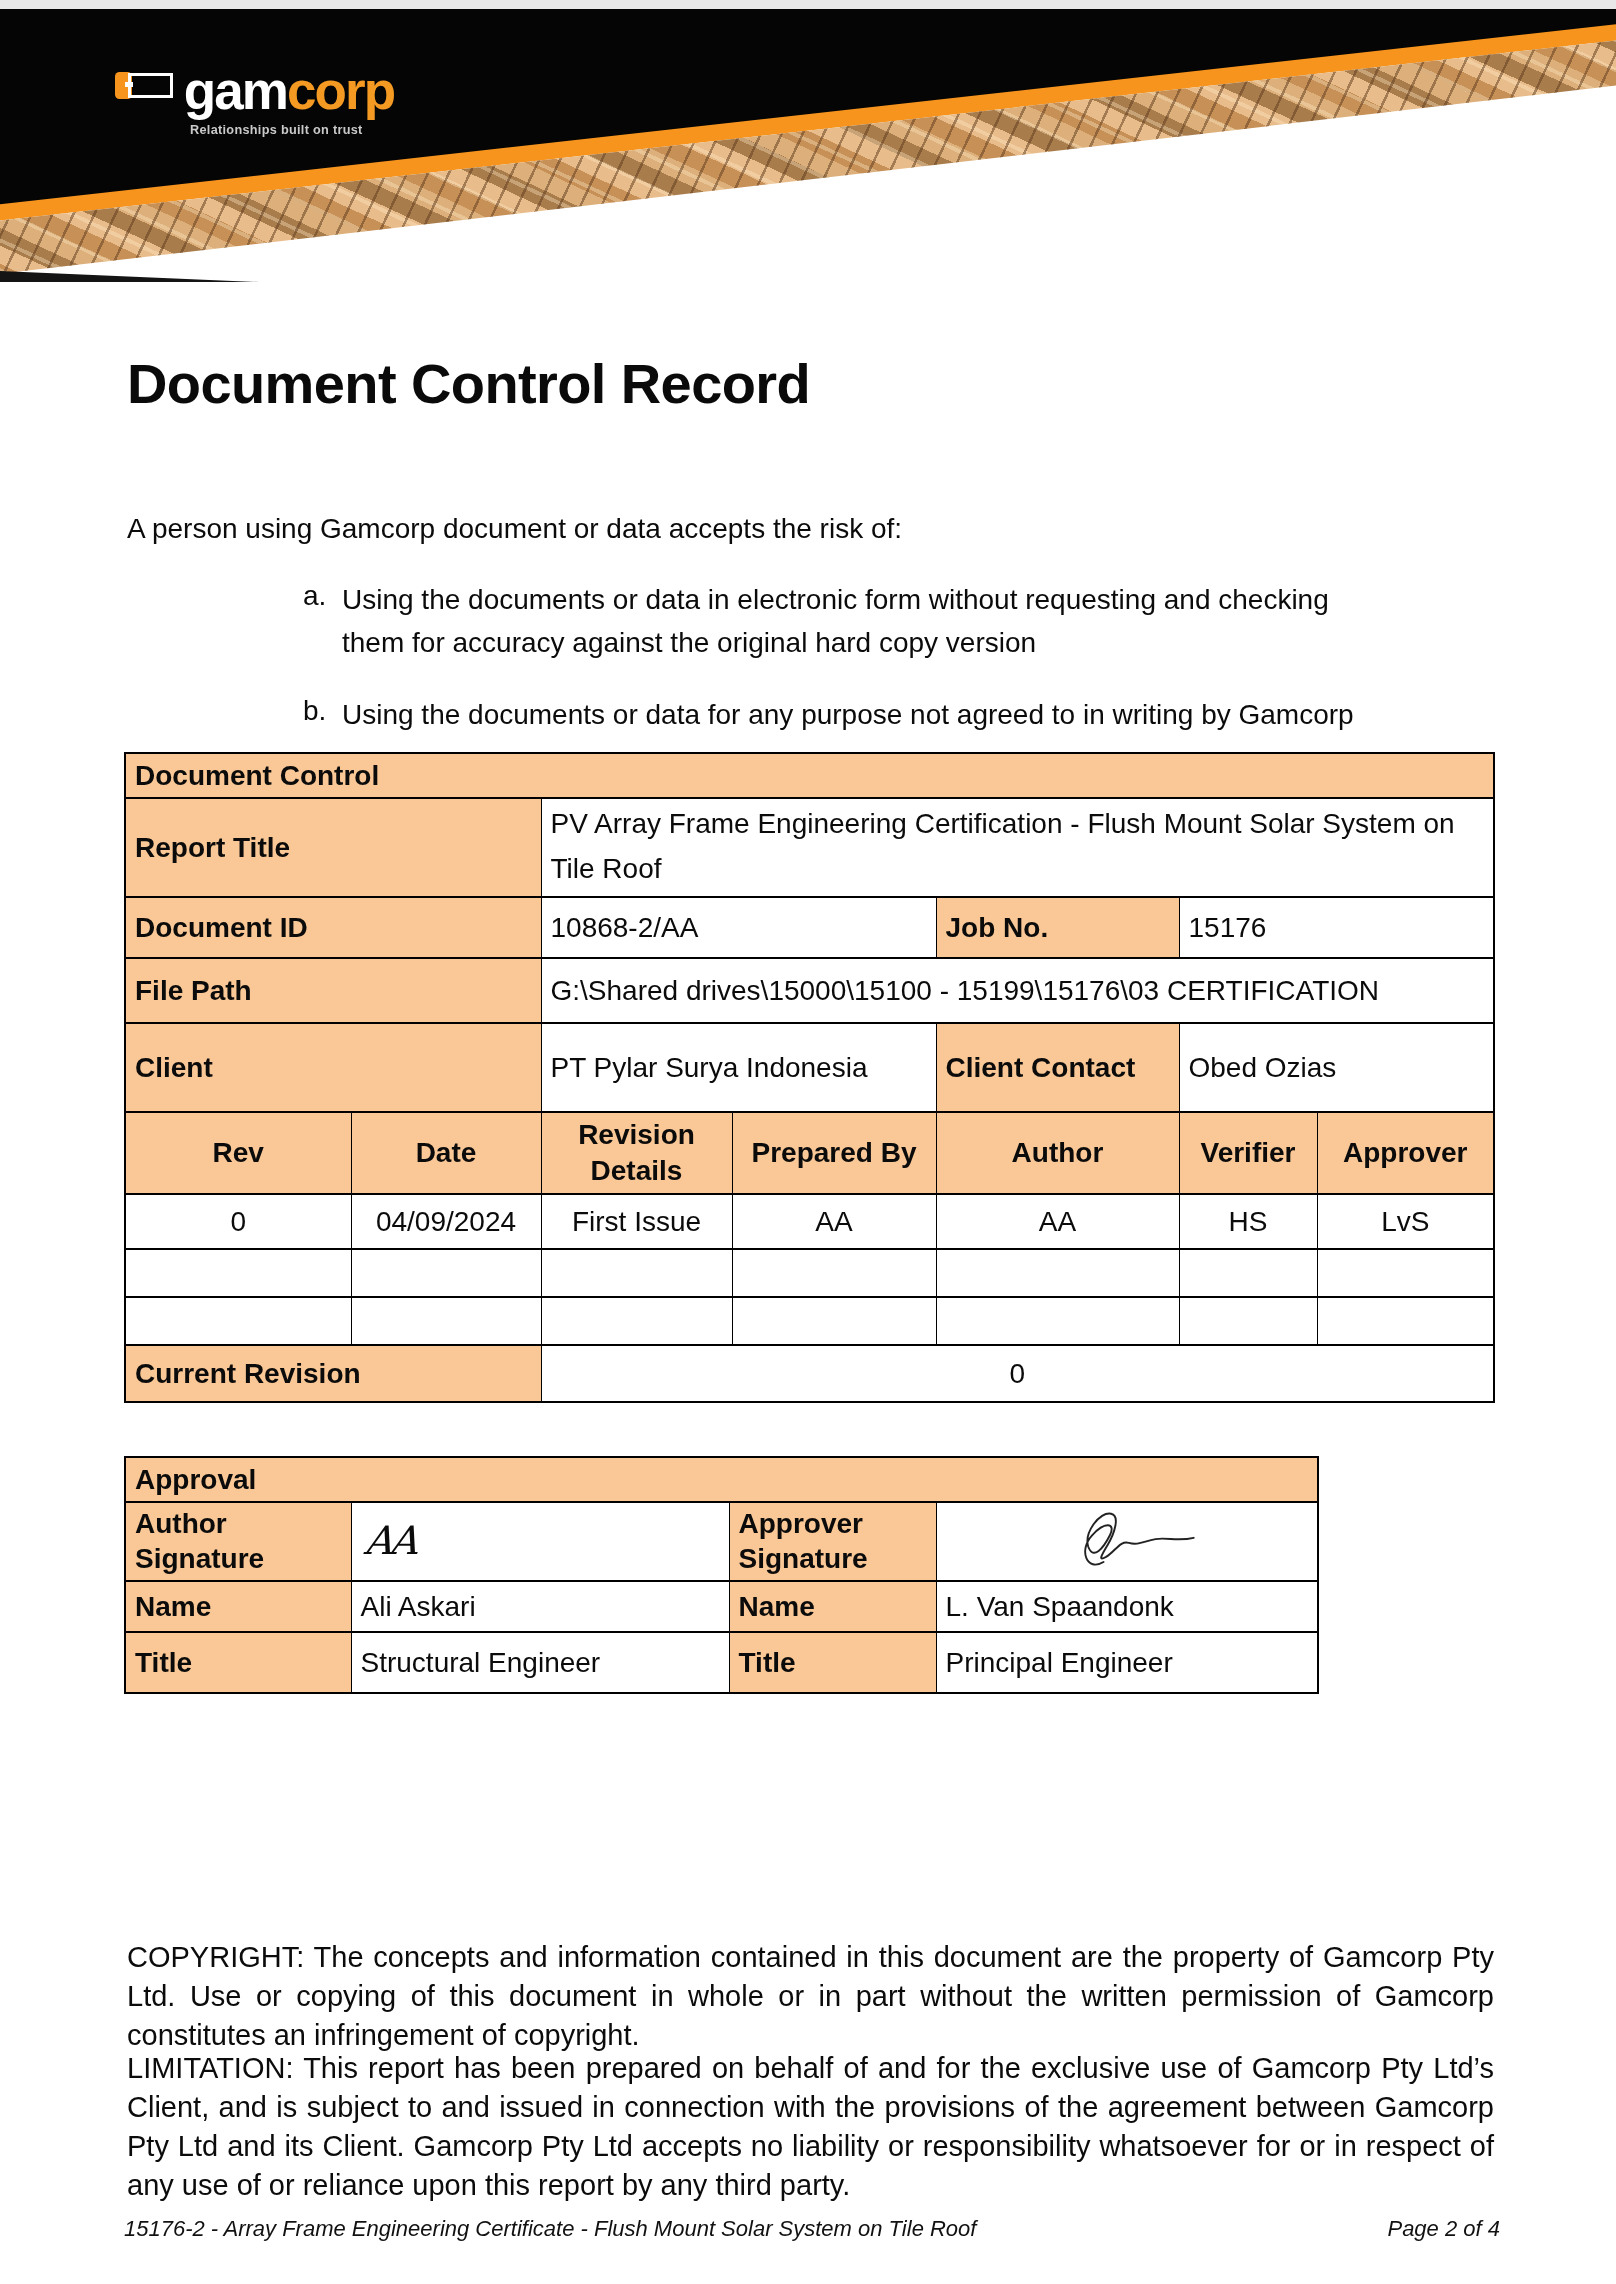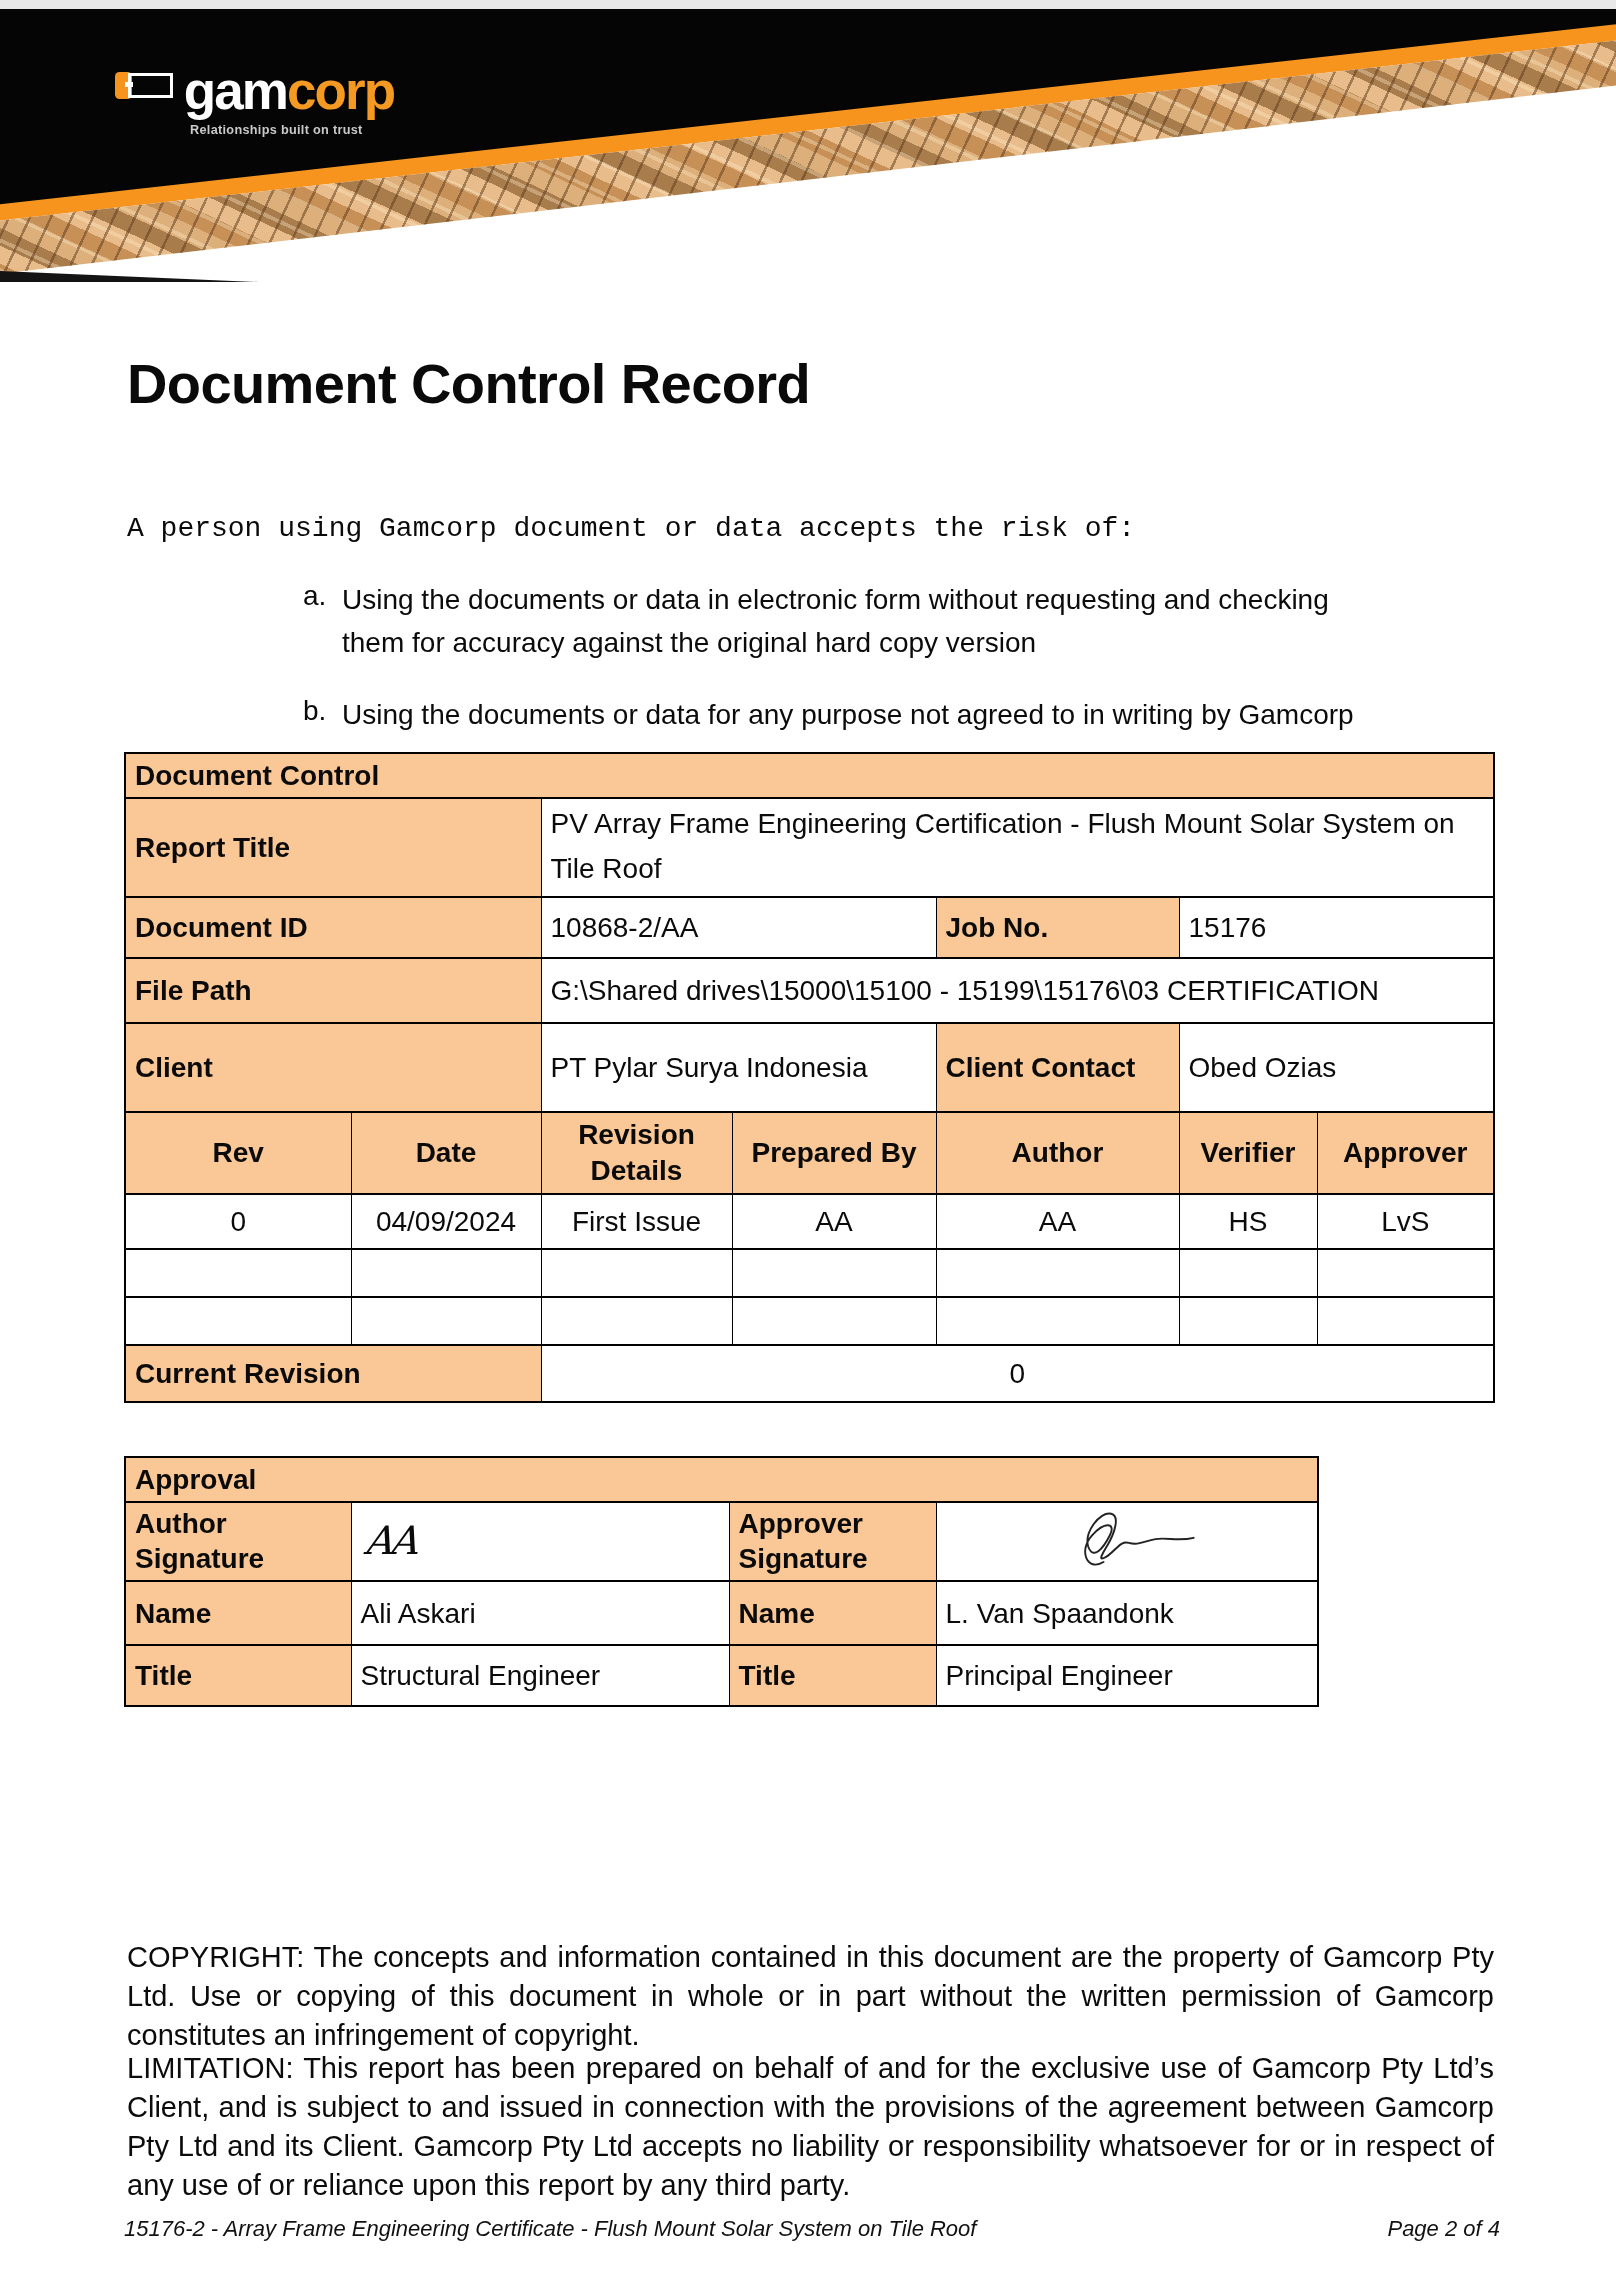--- a/index.html
+++ b/index.html
@@ -62,21 +62,21 @@
     margin-top:5.7px;margin-left:6.3px;
     font-size:12.7px;font-weight:bold;color:#c9c9c9;letter-spacing:0.3px;
   }
 
   
   .page-title{
     position:absolute;top:347px;left:127px;
     font-size:56px;font-weight:bold;line-height:1;letter-spacing:-0.6px;color:#0a0a0a;
   }
   .intro{position:absolute;top:502px;left:127px;width:1369px;font-size:28px;line-height:1.32;}
-  .intro-lead{margin:0 0 30px 0;font-family:Liberation Mono, monospace;}
+  .intro-lead{margin:0 0 30px 0;}
   .intro-item{display:flex;margin:0 0 28px 0;}
   .intro-item .marker{width:39px;margin-left:176px;flex:0 0 auto;}
   .intro-item .itext{width:1204px;white-space:pre-line;line-height:1.55;}
 
   
   table{border-collapse:collapse;table-layout:fixed;}
   td{
     border:1.9px solid #000;border-top-width:2.5px;border-bottom-width:2.5px;
     font-size:28px;line-height:1.25;vertical-align:middle;
     padding:3.8px 9px;overflow:hidden;
@@ -240,21 +240,21 @@
       </td>
       <td class="cell-label">Approver Signature</td>
       <td class="sig-cell">
         <div class="appr-sig-wrap">
           <svg width="146" height="70" viewBox="0 0 230 110" fill="none" xmlns="http://www.w3.org/2000/svg">
             <path d="M78 88 C 52 104 38 70 60 46 C 80 24 98 26 88 46 C 78 66 62 86 54 64 C 47 42 72 8 90 12 C 104 15 96 42 84 62 C 76 76 68 88 82 80 C 98 70 104 54 118 58 C 132 62 140 56 160 52 C 178 49 196 56 220 50" stroke="#222222" stroke-width="3" stroke-linecap="round" fill="none"></path>
           </svg>
         </div>
       </td>
     </tr>
-    <tr style="height:64px">
+    <tr style="height:51px">
       <td class="cell-label">Name</td>
       <td class="cell-value">Ali Askari</td>
       <td class="cell-label">Name</td>
       <td class="cell-value">L. Van Spaandonk</td>
     </tr>
     <tr style="height:61px">
       <td class="cell-label">Title</td>
       <td class="cell-value">Structural Engineer</td>
       <td class="cell-label">Title</td>
       <td class="cell-value">Principal Engineer</td>

